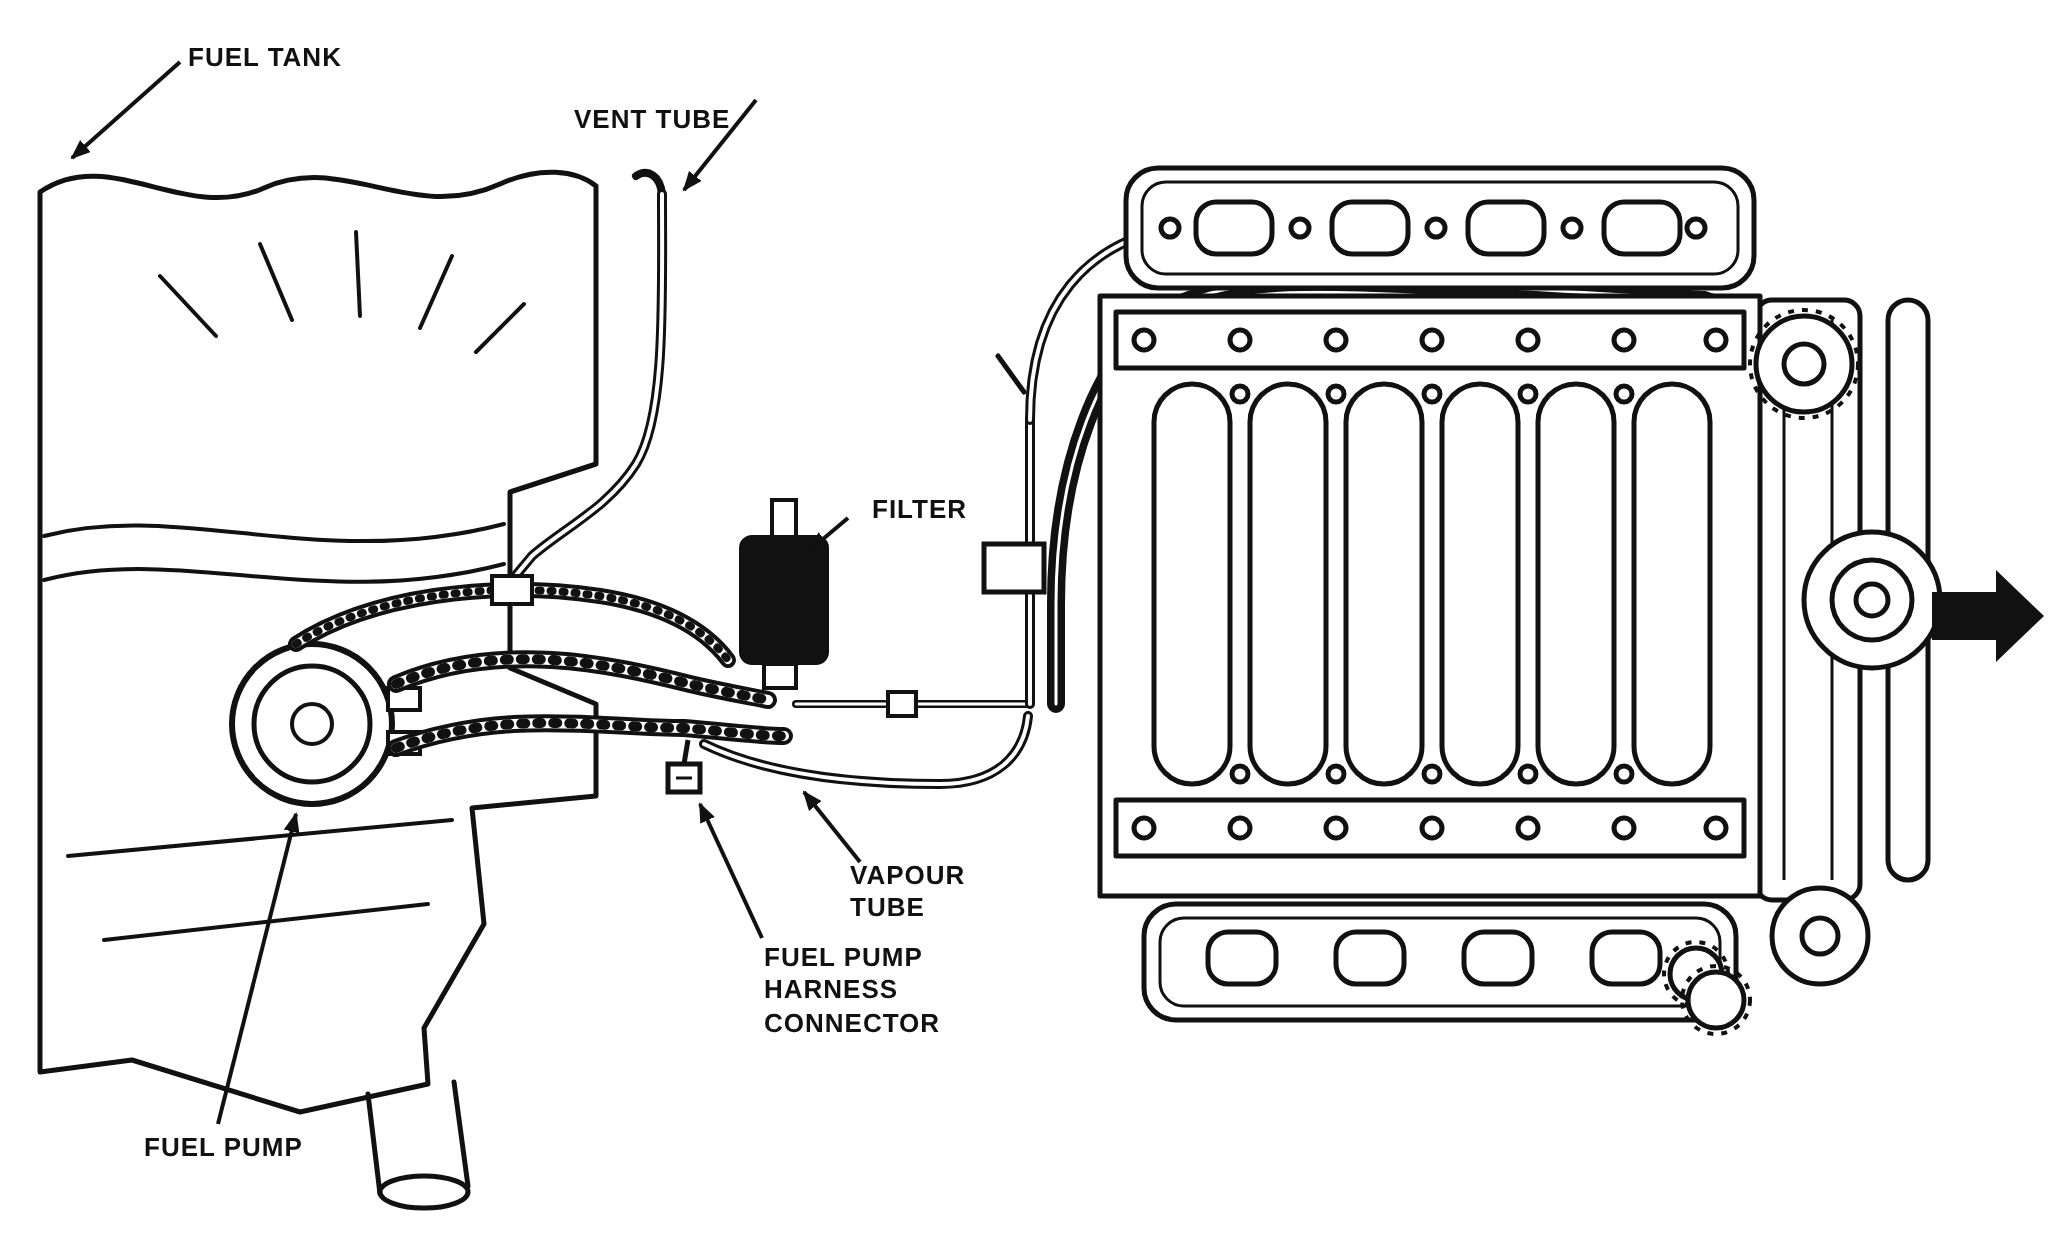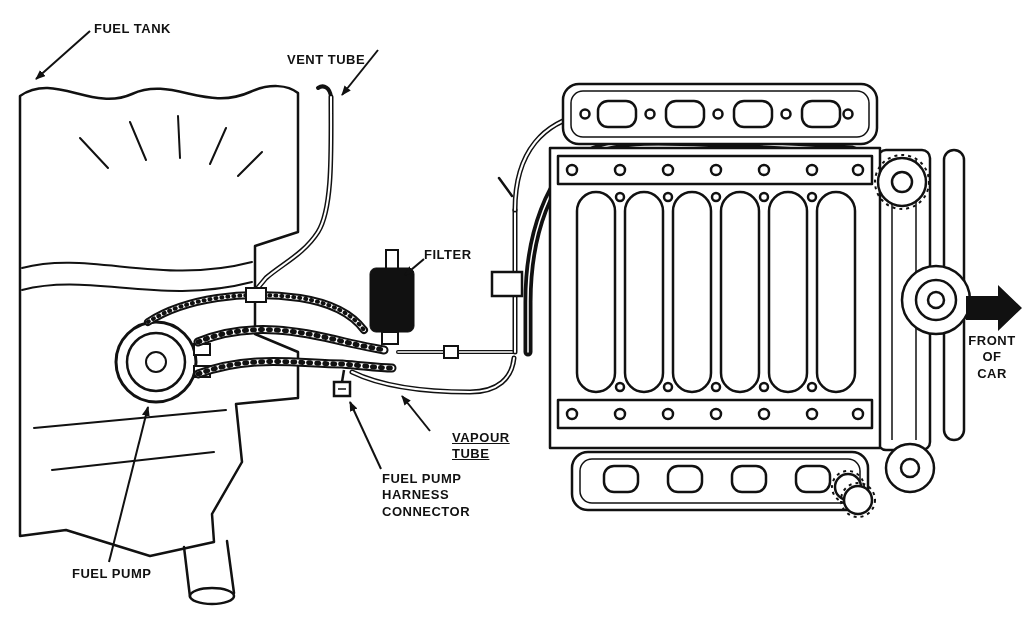--- a/index.html
+++ b/index.html
@@ -177,24 +177,21 @@
       <path d="M378,50 L342,95" marker-end="url(#arr)"></path>
       <path d="M424,259 L405,275" marker-end="url(#arr)"></path>
       <path d="M430,431 L402,396" marker-end="url(#arr)"></path>
       <path d="M381,469 L350,402" marker-end="url(#arr)"></path>
       <path d="M109,562 L148,407" marker-end="url(#arr)"></path>
     </g>
   </svg>
 
   <div class="label" style="left:94px; top:21px;">FUEL TANK</div>
   <div class="label" style="left:287px; top:52px;">VENT TUBE</div>
-  <div class="label" style="left:424px; top:247px;">FILTER</div>
-  <div class="label" style="left:452px; top:430px;text-decoration:underline;">VAPOUR
+  <div class="label" style="left:436px; top:247px;">FILTER</div>
+  <div class="label" style="left:425px; top:430px;">VAPOUR
 TUBE</div>
   <div class="label" style="left:382px; top:471px;">FUEL PUMP
 HARNESS
 CONNECTOR</div>
   <div class="label" style="left:72px; top:566px;">FUEL PUMP</div>
-  <div class="label center" style="left:962px; top:333px; width:60px;">FRONT
-OF
-CAR</div>
 
 </div>
 
 </body></html>

